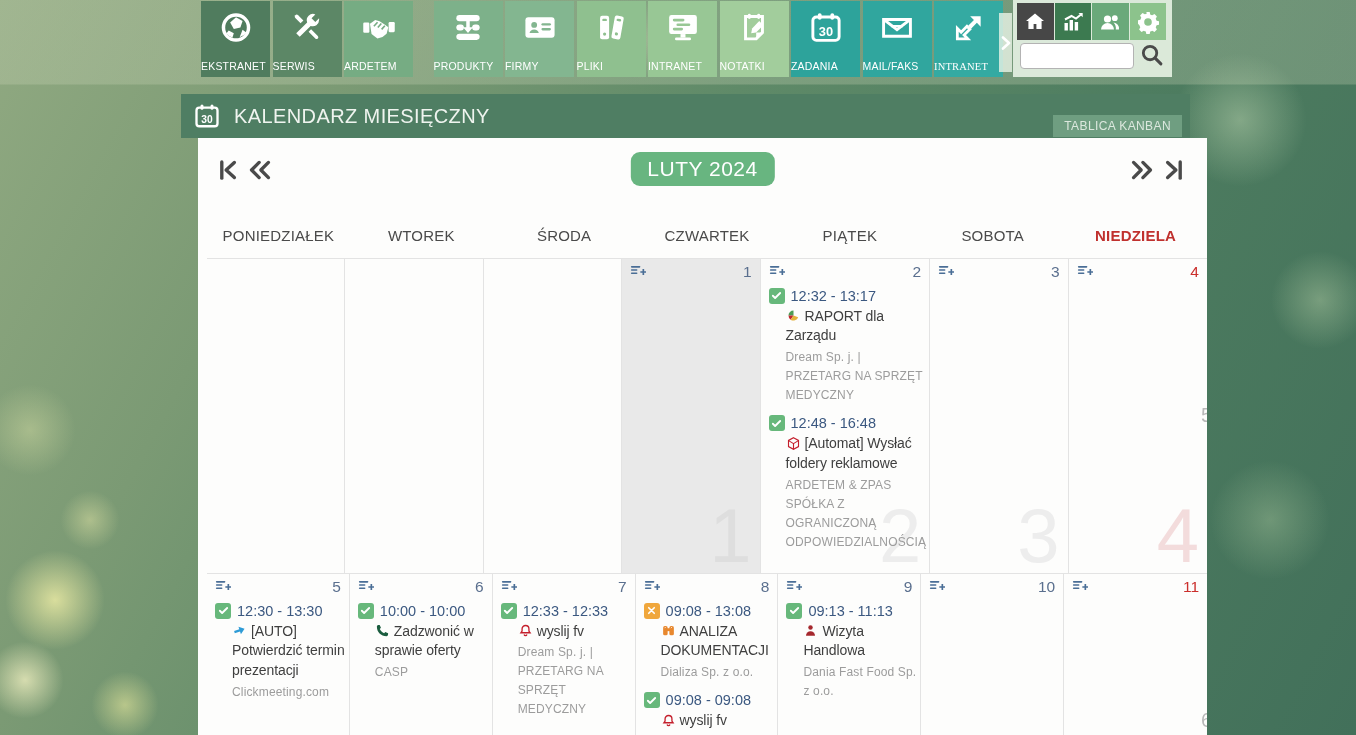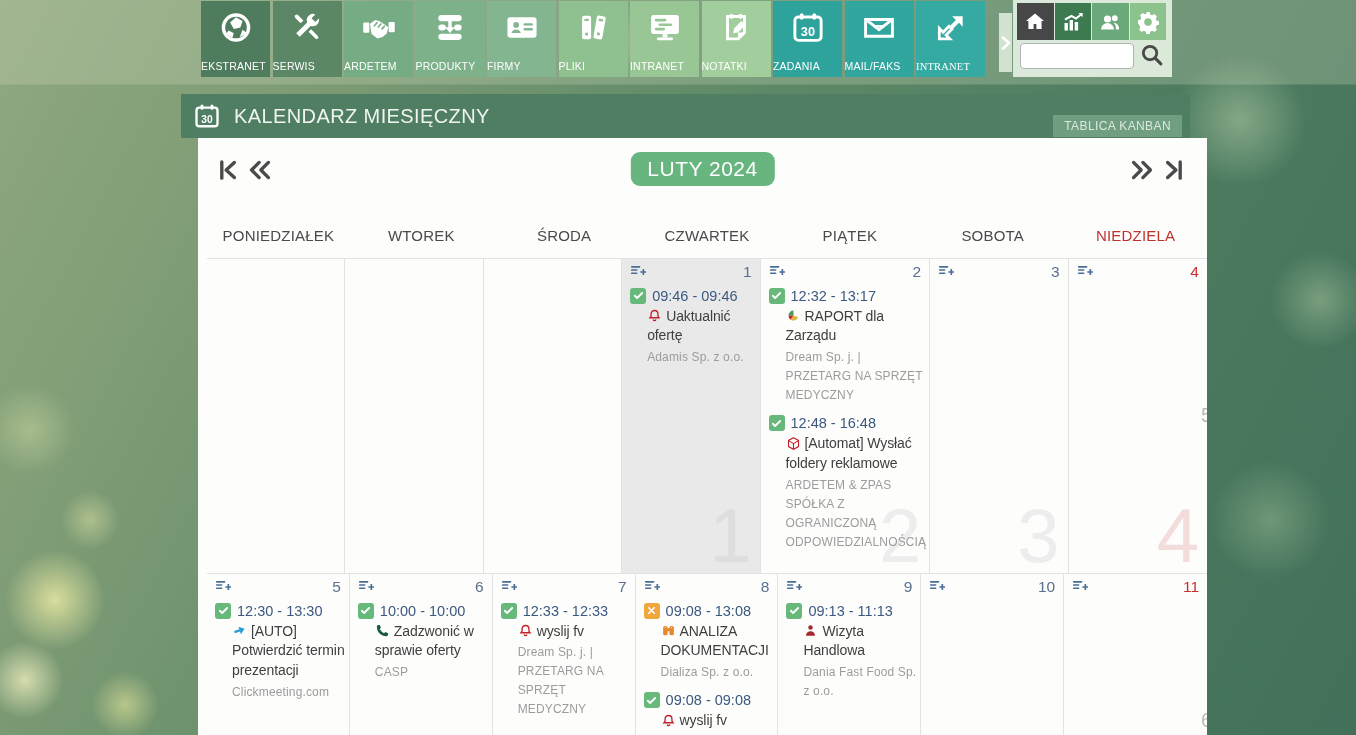--- a/index.html
+++ b/index.html
@@ -41,21 +41,21 @@
   .kanban-btn{position:absolute;right:8px;bottom:1px;height:22px;background:var(--kanban-green,#6f9e81);border:none;color:#dce8de;font-size:12px;letter-spacing:.4px;padding:0 11px;cursor:pointer;font-family:inherit;}
   
   .content{position:absolute;left:198px;top:138px;width:1009px;height:597px;background:#fdfdfc;overflow:hidden;}
   .nav-left{position:absolute;left:16px;top:19px;display:flex;gap:7px;}
   .nav-right{position:absolute;right:19px;top:19px;display:flex;gap:7px;}
   .nav-btn{background:none;border:none;padding:0;cursor:pointer;width:26px;height:26px;}
   .nav-btn svg{width:26px;height:26px;}
   .month-pill{position:absolute;left:50%;top:14px;transform:translateX(-50%);background:var(--pill-green,#68b580);color:#fff;font-size:21px;letter-spacing:.5px;padding:5px 17px;border-radius:9px;}
   .weekday-row{position:absolute;top:89px;left:9px;width:1000px;display:grid;grid-template-columns:repeat(7,1fr);}
   .weekday-row span{text-align:center;font-size:15px;color:#4a4a4a;letter-spacing:.2px;}
-  .weekday-row span.sun{color:var(--sunday-red,#c0312e);}
+  .weekday-row span.sun{color:var(--sunday-red,#c0312e);font-weight:bold;}
   .grid{position:absolute;top:120px;left:9px;width:1000px;}
   .week-row{display:grid;grid-template-columns:repeat(7,1fr);border-top:1px solid #e3e3e3;}
   .week-row.r1{height:314px;}
   .week-row.r2{height:477px;}
   .day-cell{position:relative;cursor:pointer;}
   .day-cell:not(:last-child){border-right:1px solid #e3e3e3;}
   .day-cell.today{background:var(--today-gray,#e9e9e9);}
   .cell-top{display:flex;justify-content:space-between;align-items:flex-start;padding:5px 8px 0 7px;position:relative;z-index:2;}
   .add-ic{width:17px;height:15px;cursor:pointer;}
   .add-ic svg{width:17px;height:15px;}
@@ -105,21 +105,21 @@
             <rect x="1.2" y="8.6" width="4.2" height="7" rx=".8"></rect>
             <rect x="18.6" y="8.2" width="4.2" height="7" rx=".8"></rect>
             <path d="M5.8 9.5l3.6-2.6 3 .8 3.7 2.4 2.3 1.8-1.2 4.3-2.8 2.3-3.5 1-4-3z"></path>
           </g>
           <g stroke="#76ac83" stroke-width="1.1" fill="none">
             <path d="M11 8.4l-2.5 2.8M13.6 9.3l-2.4 2.7M16 10.8l-2.2 2.5"></path>
           </g>
         </svg>
         <span class="lbl">ARDETEM</span>
       </div>
-      <div class="app-tile" style="background: rgb(125, 177, 138);">
+      <div class="app-tile" style="background: rgb(125, 177, 138); margin-left: 18px;">
         <svg viewBox="0 0 24 24">
           <g fill="#fff">
             <rect x="4" y="3.5" width="16" height="4.2" rx="2.1"></rect>
             <rect x="4" y="16.3" width="16" height="4.2" rx="2.1"></rect>
             <rect x="4" y="9.9" width="5.2" height="4.2" rx="2.1"></rect>
             <rect x="14.8" y="9.9" width="5.2" height="4.2" rx="2.1"></rect>
             <path d="M12 15.8l-3.4-4h2.2V7.6h2.4v4.2h2.2z"></path>
           </g>
         </svg>
         <span class="lbl">PRODUKTY</span>
@@ -316,39 +316,20 @@
             <div class="cell-top">
         <span class="add-ic"><svg viewBox="0 0 18 18">
                   <g stroke="#4a6e96" stroke-width="1.9" stroke-linecap="round" fill="none">
                     <path d="M2 3.4h9.5M2 7.2h6M2 11h6"></path>
                   </g>
                   <path fill="#4a6e96" d="M12.4 8.6h2.6V6h2v2.6h2.6v2H17v2.6h-2v-2.6h-2.6z"></path>
                 </svg></span>
         <span class="day-num">1</span>
       </div>
       <div class="ghost">1</div>
-      <div class="events">
-              <div class="event">
-          <div class="ev-time">
-            <span class="ev-box done">
-                    <svg viewBox="0 0 24 24">
-                      <path d="M4 12.5l5 5L20 6.5" stroke="#fff" stroke-width="4" fill="none" stroke-linecap="round" stroke-linejoin="round"></path>
-                    </svg>
-                  </span>
-            <span>09:46 - 09:46</span>
-          </div>
-          <div class="ev-title"><svg viewBox="0 0 24 24">
-                    <g fill="none" stroke="#c41f2c" stroke-width="2.1">
-                      <path d="M12 4a5.5 5.5 0 015.5 5.5v3.4l1.9 2.7H4.6l1.9-2.7V9.5A5.5 5.5 0 0112 4z"></path>
-                      <path d="M9.7 18.4a2.4 2.4 0 004.6 0"></path>
-                    </g>
-                  </svg><span>Uaktualnić ofertę</span></div>
-          <div class="ev-co">Adamis Sp. z o.o.</div>
-        </div>
-            </div>
           </div>
           <div class="day-cell">
             <div class="cell-top">
         <span class="add-ic"><svg viewBox="0 0 18 18">
                   <g stroke="#4a6e96" stroke-width="1.9" stroke-linecap="round" fill="none">
                     <path d="M2 3.4h9.5M2 7.2h6M2 11h6"></path>
                   </g>
                   <path fill="#4a6e96" d="M12.4 8.6h2.6V6h2v2.6h2.6v2H17v2.6h-2v-2.6h-2.6z"></path>
                 </svg></span>
         <span class="day-num">2</span>

